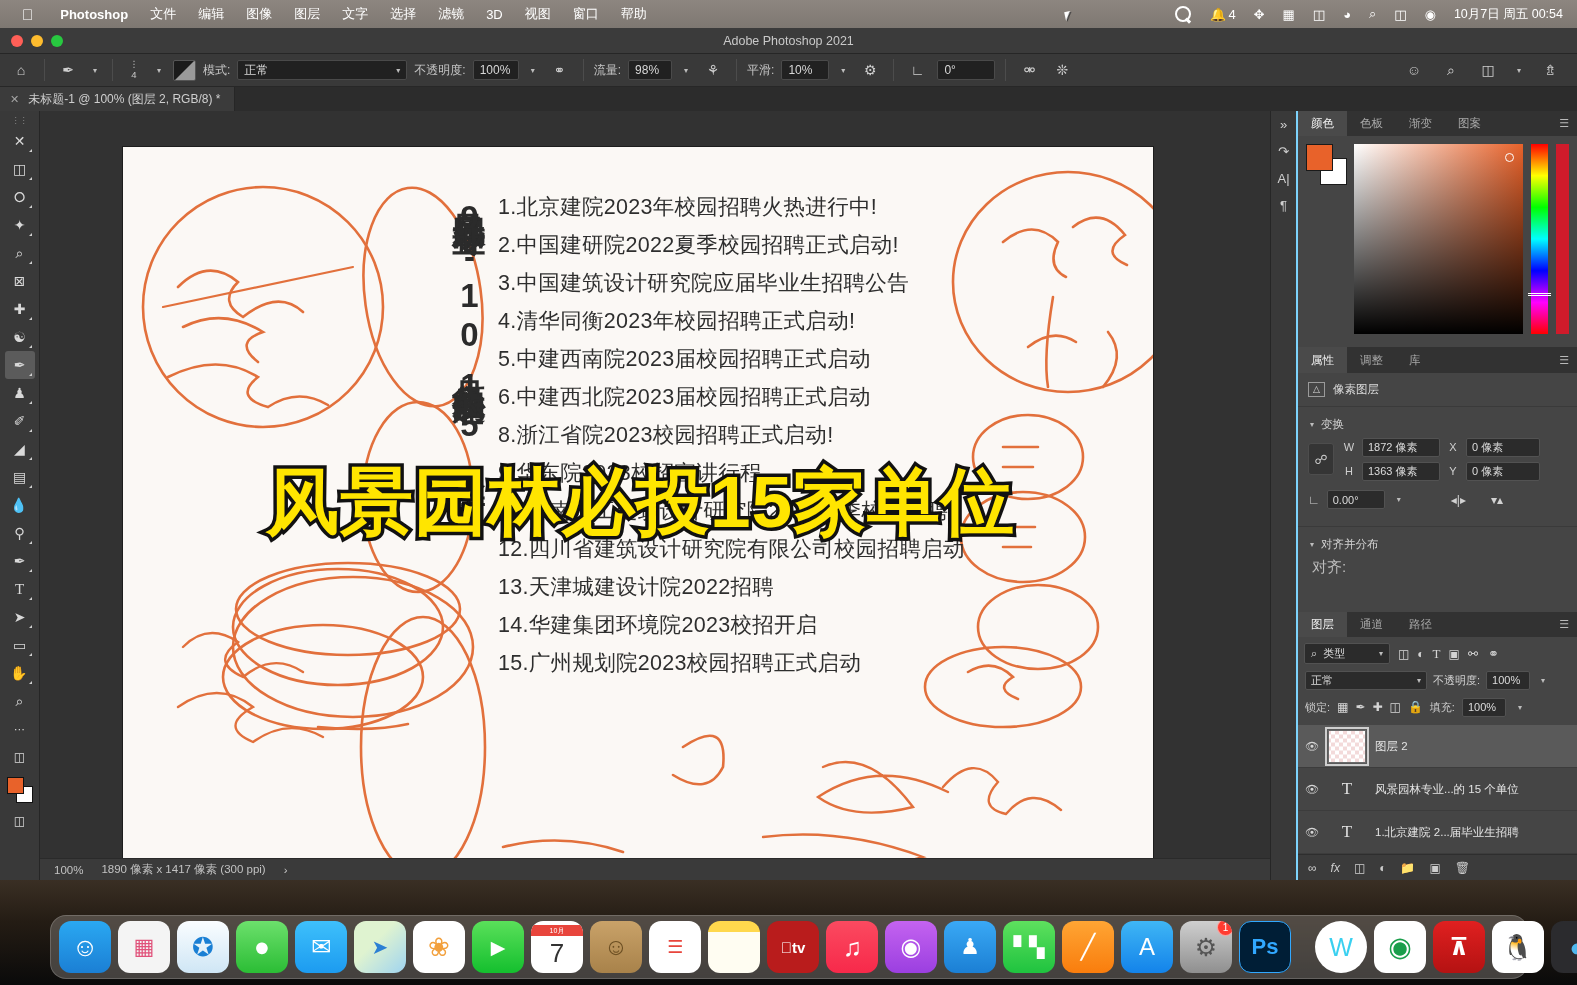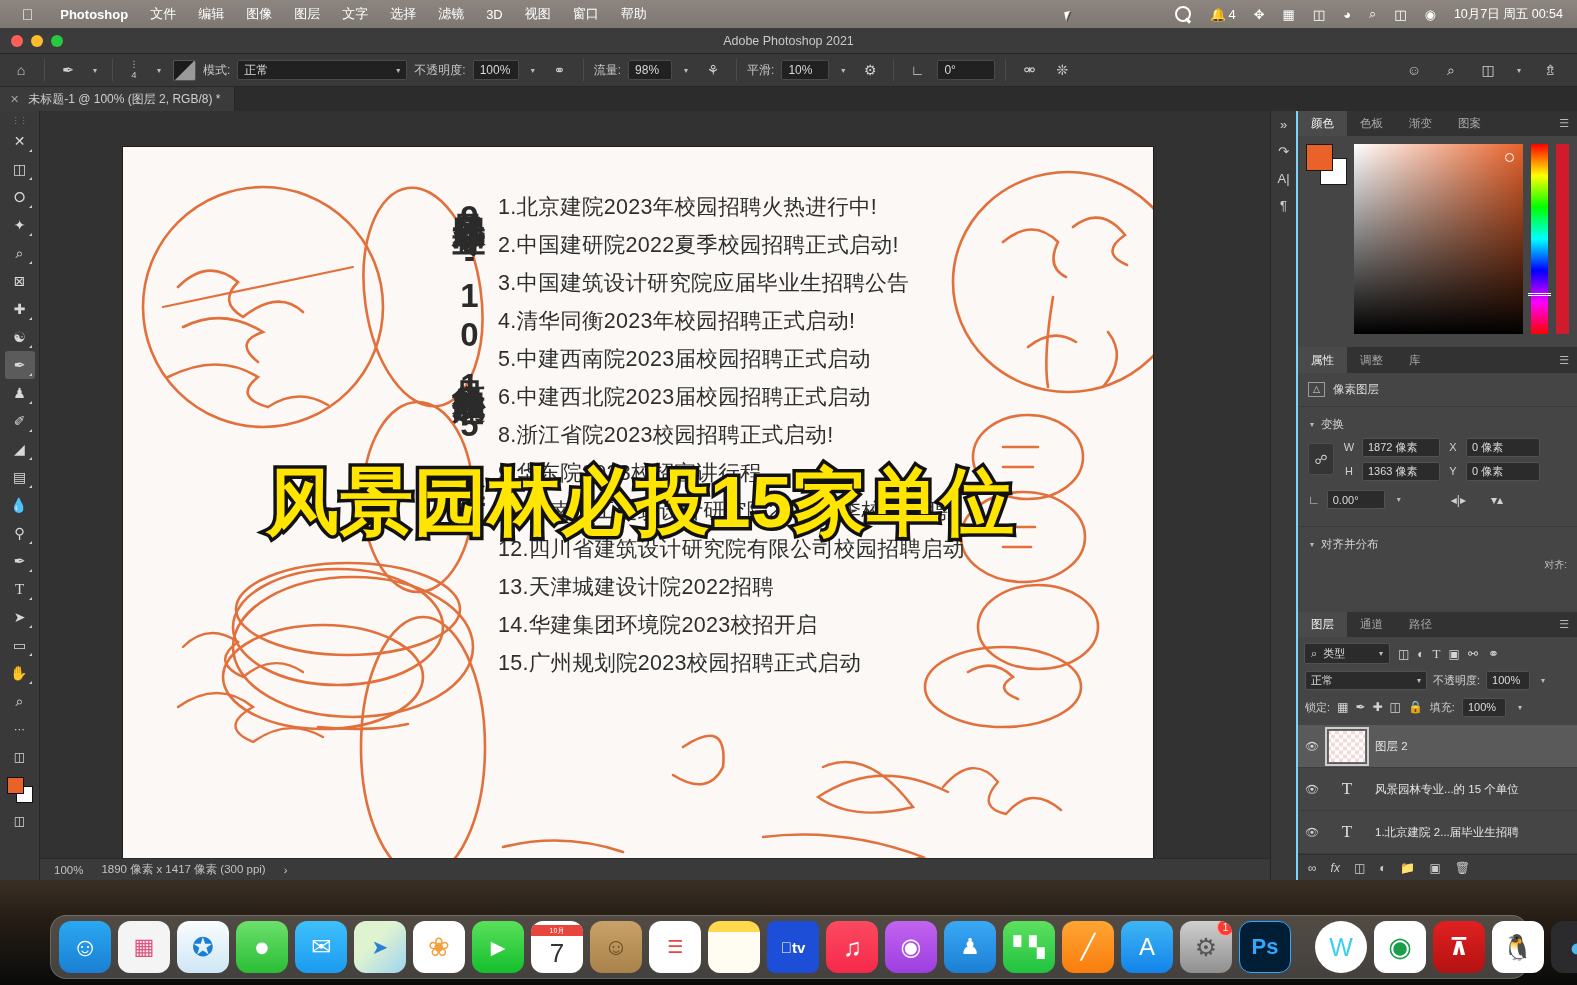--- a/index.html
+++ b/index.html
@@ -493,21 +493,21 @@
               <div class="caret">▾</div>
               <span style="margin-left:38px;color:#d2d2d2;font-size:12px;">◂|▸</span>
               <span style="margin-left:18px;color:#d2d2d2;font-size:12px;">▾▴</span>
             </div>
           </div>
           <div style="border-top:1px solid #3a3a3a;padding:4px 10px 10px;margin-top:6px;">
             <div class="section-head">
               <span class="chev">▾</span>
               <span>对齐并分布</span>
             </div>
-            <div style="font-size:10px;color:#bdbdbd;padding-left:4px;text-align:right;">对齐:</div>
+            <div style="font-size:15px;color:#bdbdbd;padding-left:4px;">对齐:</div>
           </div>
         </div>
 
         <div class="ptabs">
           <div class="ptab active">图层</div>
           <div class="ptab">通道</div>
           <div class="ptab">路径</div>
           <div class="menu">☰</div>
         </div>
         <div style="background:#454545;flex:1;display:flex;flex-direction:column;">
@@ -610,21 +610,21 @@
       <span style="font-size:7px;background:#e8453c;color:#fff;width:100%;text-align:center;line-height:11px;">10月</span>
       <span style="font-size:26px;color:#333;line-height:34px;">7</span>
     </div>
     <div class="dicon" style="background:linear-gradient(180deg,#c9a269,#a8824a);">
         <span style="font-size:24px;color:#6b4e22;">☺</span>
       </div>
     <div class="dicon" style="background:#fff;">
         <span style="font-size:18px;color:#e8453c;">☰</span>
       </div>
     <div class="dicon" style="background:linear-gradient(180deg,#ffd84d 0 22%,#fffdf2 22%);"></div>
-    <div class="dicon" style="background:#1d4ed8;border-radius:8px;">
+    <div class="dicon" style="background:#b91c1c;">
         <span style="font-size:15px;color:#fff;font-weight:bold;">tv</span>
       </div>
     <div class="dicon" style="background:linear-gradient(180deg,#fb4a60,#f7294a);">
         <span style="font-size:25px;color:#fff;">♫</span>
       </div>
     <div class="dicon" style="background:linear-gradient(180deg,#c463f0,#9b3fe0);">
         <span style="font-size:24px;color:#fff;">◉</span>
       </div>
     <div class="dicon" style="background:linear-gradient(180deg,#3aa9f5,#1b7fd4);">
         <span style="font-size:22px;color:#fff;">♟</span>

